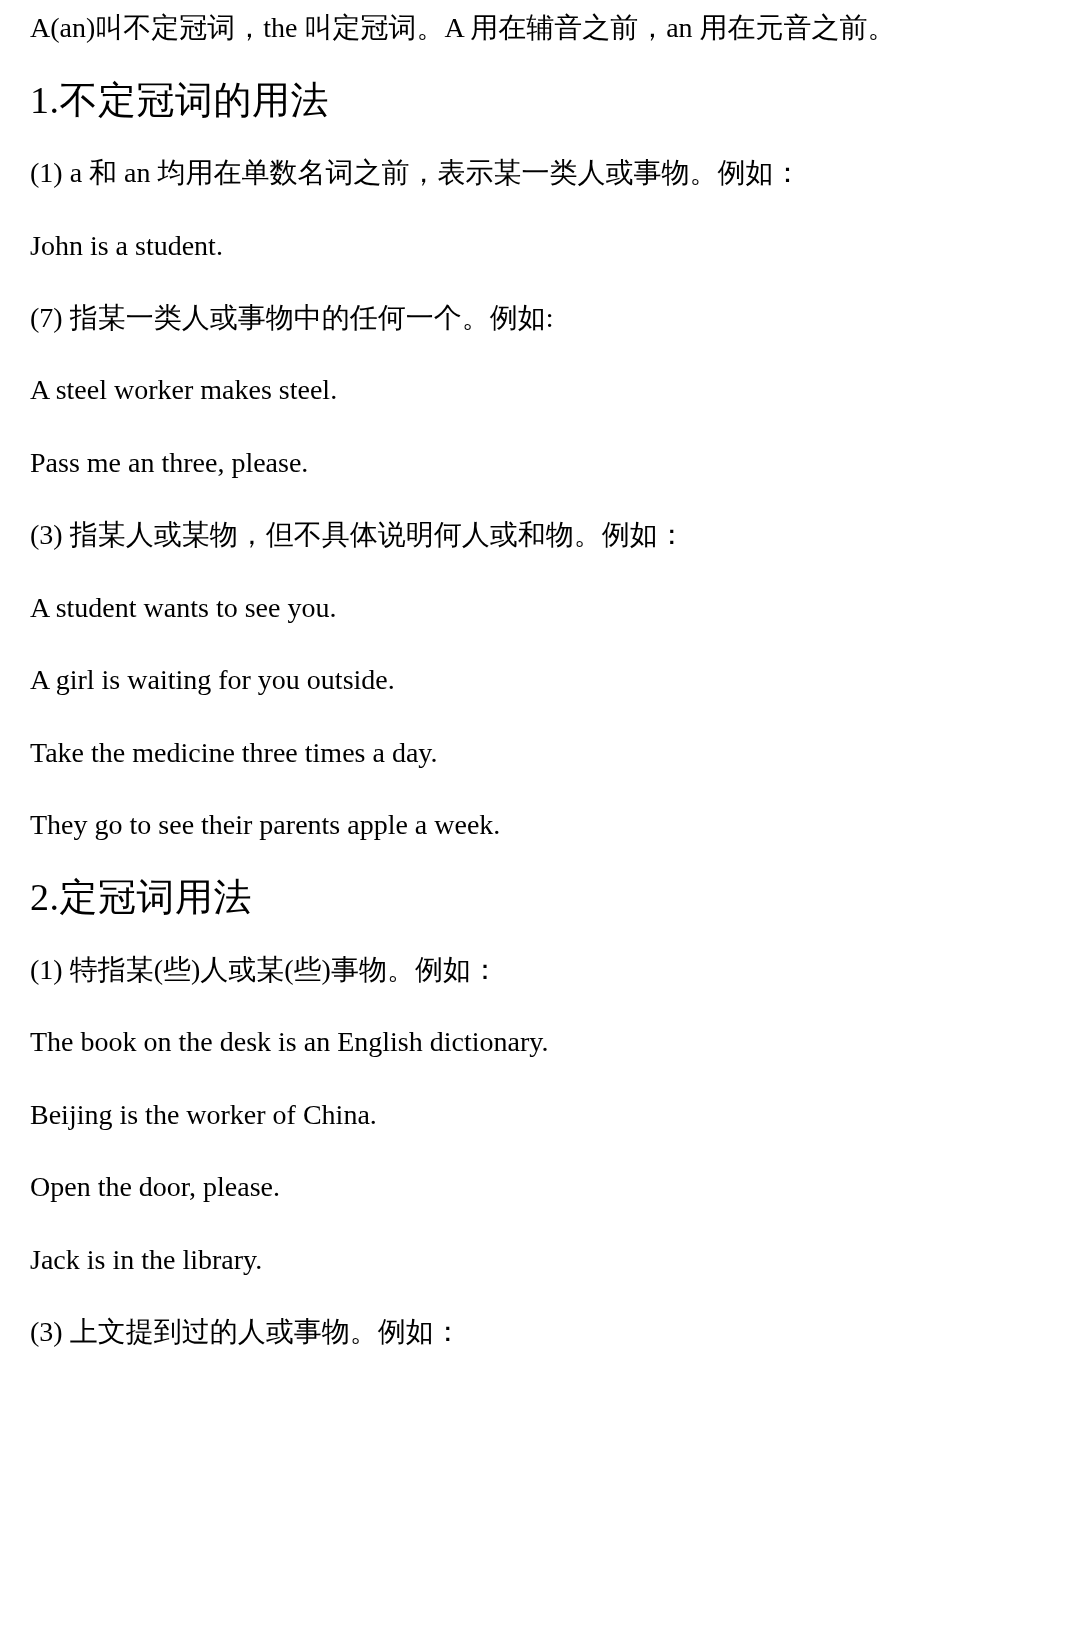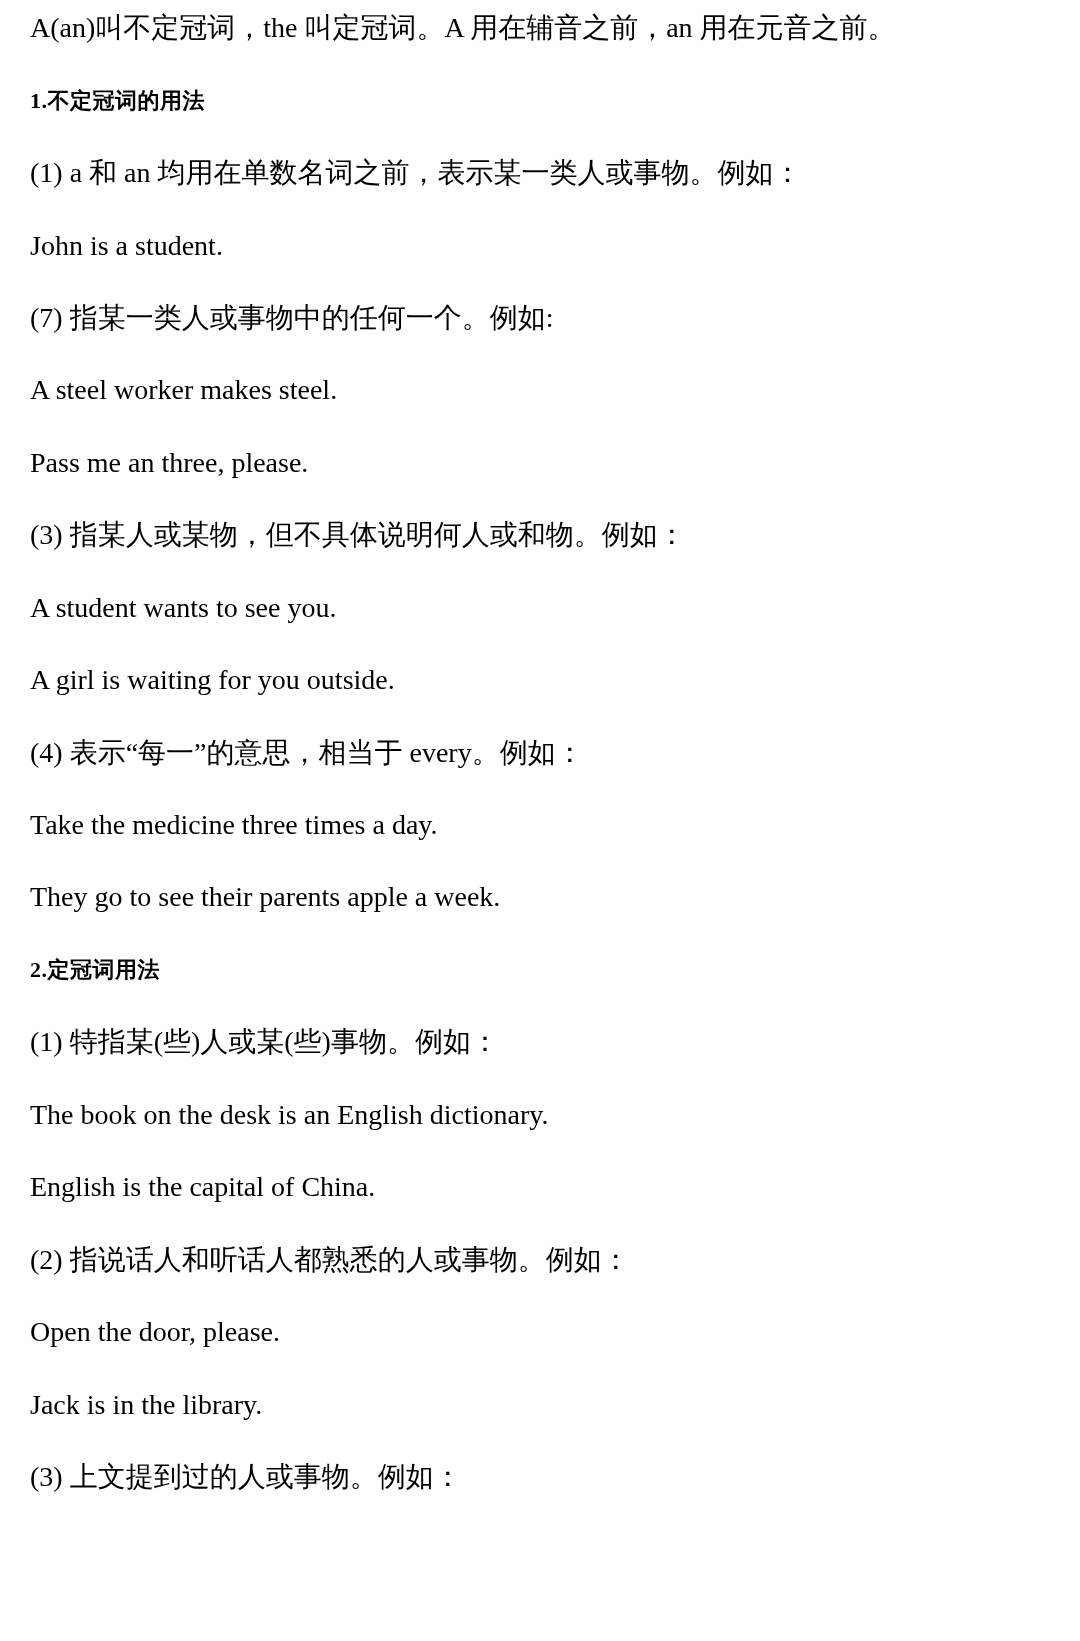--- a/index.html
+++ b/index.html
@@ -25,43 +25,41 @@
     height: 72.45px;
     display: flex;
     align-items: center;
     font-family: "Liberation Serif", "DejaVu Serif", serif;
     font-size: 28px;
     font-weight: 400;
     white-space: pre;
     color: #000000;
   }
   .heading {
-    font-weight: 700;
-    font-size: 22px;
+    font-weight: 400;
+    font-size: 38px;
     letter-spacing: 0.5px;
   }
 </style>
 </head>
 <body>
 
 <div class="page">
   <p class="line">A(an)叫不定冠词，the 叫定冠词。A 用在辅音之前，an 用在元音之前。</p>
   <p class="line heading">1.不定冠词的用法</p>
   <p class="line">(1) a 和 an 均用在单数名词之前，表示某一类人或事物。例如：</p>
   <p class="line">John is a student.</p>
   <p class="line">(7) 指某一类人或事物中的任何一个。例如:</p>
   <p class="line">A steel worker makes steel.</p>
   <p class="line">Pass me an three, please.</p>
   <p class="line">(3) 指某人或某物，但不具体说明何人或和物。例如：</p>
   <p class="line">A student wants to see you.</p>
   <p class="line">A girl is waiting for you outside.</p>
-  <p class="line">(4) 表示“每一”的意思，相当于 every。例如：</p>
   <p class="line">Take the medicine three times a day.</p>
   <p class="line">They go to see their parents apple a week.</p>
   <p class="line heading">2.定冠词用法</p>
   <p class="line">(1) 特指某(些)人或某(些)事物。例如：</p>
   <p class="line">The book on the desk is an English dictionary.</p>
-  <p class="line">English is the capital of China.</p>
-  <p class="line">(2) 指说话人和听话人都熟悉的人或事物。例如：</p>
+  <p class="line">Beijing is the worker of China.</p>
   <p class="line">Open the door, please.</p>
   <p class="line">Jack is in the library.</p>
   <p class="line">(3) 上文提到过的人或事物。例如：</p>
 </div>
 
 </body></html>

